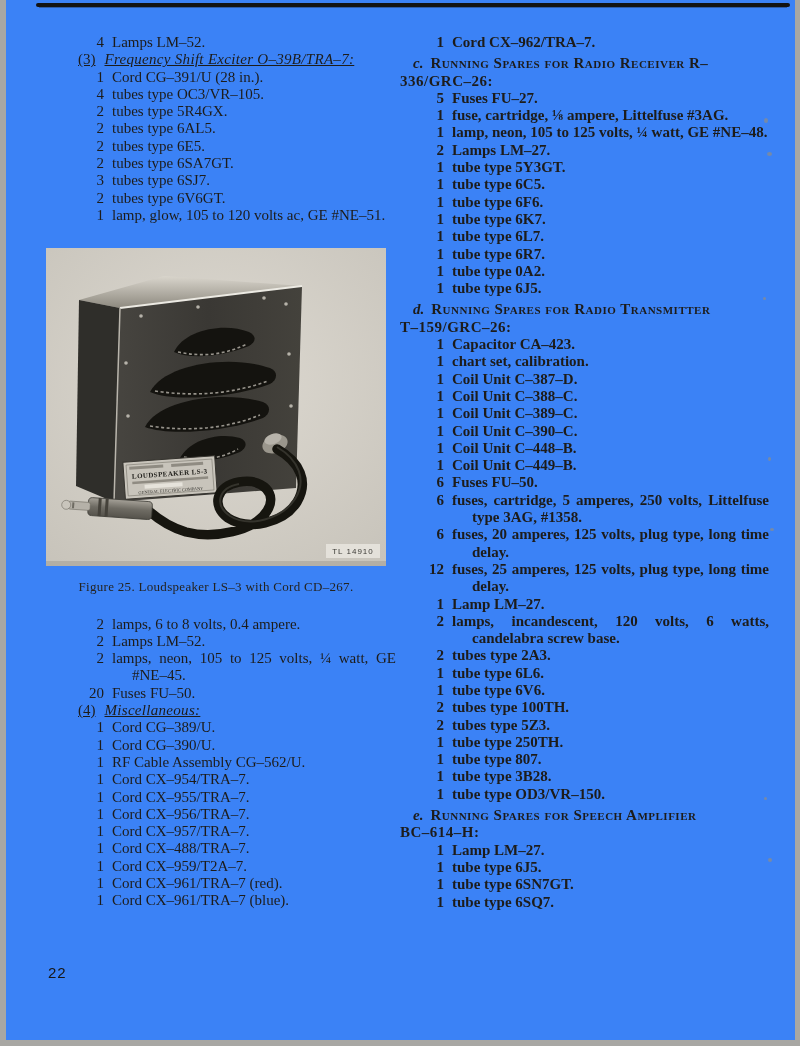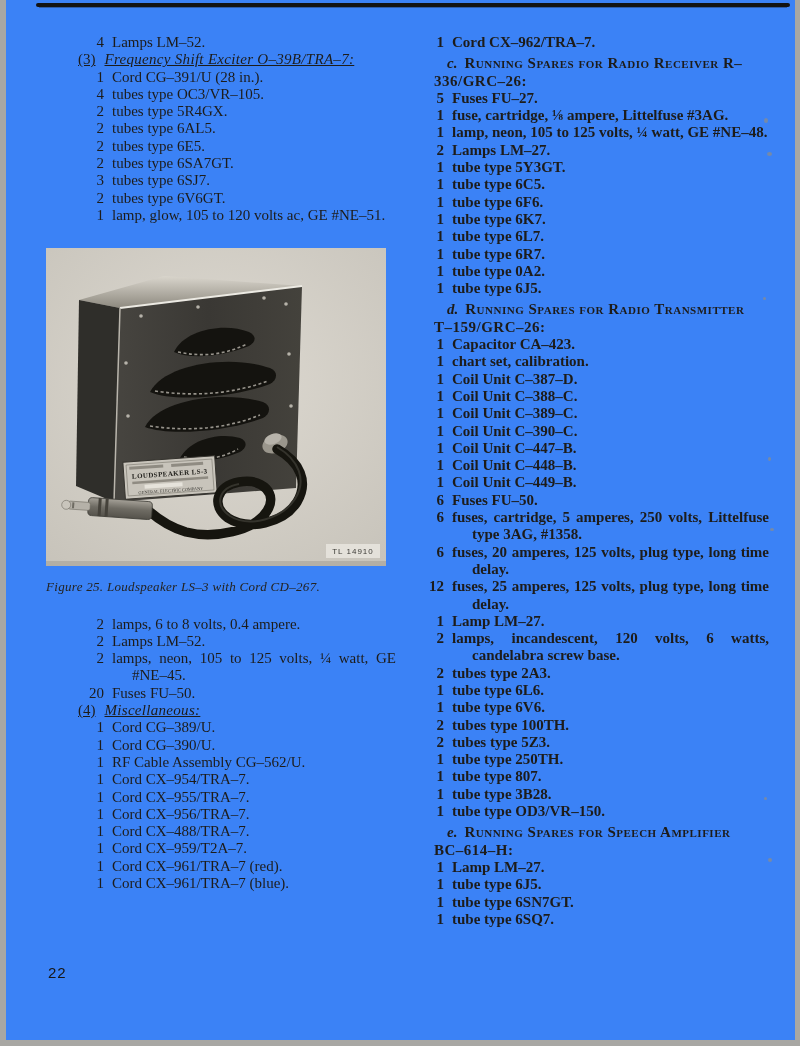--- a/index.html
+++ b/index.html
@@ -28,28 +28,28 @@
   .col-left  { left: 54px;  width: 336px; }
   .col-right { left: 394px; width: 369px; font-weight: bold; }
   .item { padding-left: 72px; text-indent: -52px; text-align: justify; }
   .qty {
     display: inline-block; width: 24px; margin-right: 8px;
     text-align: right; text-indent: 0;
   }
   .subpara { padding-left: 50px; text-indent: -32px; margin-top: 0; text-align: justify; text-decoration: underline; }
   .splabel { margin-right: 9px; }
   .sptxt { font-style: italic; letter-spacing: 0.3px; }
-  .section { text-indent: 13px; margin-top: 4px; margin-left: 34px; }
+  .section { text-indent: 13px; margin-top: 4px; }
   .seclabel { font-style: italic; margin-right: 7px; }
   .sc { font-variant: small-caps; letter-spacing: 0.5px; }
   .figure { width: 340px; margin: 24px 0 0 -14px; }
   .photo { width: 340px; height: 318px; position: relative; background: #cfccc3; }
   .caption {
-    width: 340px; margin: 12px 0 20px 0; 
-    font-style: italic; font-size: 13px; letter-spacing: 0.3px; color: #242320;
+    width: 340px; margin: 12px 0 20px 0; text-align: center;
+    font-size: 13px; letter-spacing: 0.3px; color: #242320;
   }
   .page-num {
     position: absolute; left: 42px; top: 964px;
     font-family: "Liberation Sans", "DejaVu Sans", sans-serif;
     font-weight: 400; font-size: 15px; color: #161616; letter-spacing: 1px;
   }
   .speck { position: absolute; background: #8e8d89; border-radius: 50%; opacity: .7; }
 </style>
 </head>
 <body>
@@ -165,20 +165,21 @@
     <div class="item"><span class="qty">2</span><span>Lamps LM–52.</span></div>
     <div class="item"><span class="qty">2</span><span>lamps, neon, 105 to 125 volts, ¼ watt, GE #NE–45.</span></div>
     <div class="item"><span class="qty">20</span><span>Fuses FU–50.</span></div>
     <div class="subpara"><span class="splabel">(4)</span><span class="sptxt">Miscellaneous:</span></div>
     <div class="item"><span class="qty">1</span><span>Cord CG–389/U.</span></div>
     <div class="item"><span class="qty">1</span><span>Cord CG–390/U.</span></div>
     <div class="item"><span class="qty">1</span><span>RF Cable Assembly CG–562/U.</span></div>
     <div class="item"><span class="qty">1</span><span>Cord CX–954/TRA–7.</span></div>
     <div class="item"><span class="qty">1</span><span>Cord CX–955/TRA–7.</span></div>
     <div class="item"><span class="qty">1</span><span>Cord CX–956/TRA–7.</span></div>
+    <div class="item"><span class="qty">1</span><span>Cord CX–957/TRA–7.</span></div>
     <div class="item"><span class="qty">1</span><span>Cord CX–488/TRA–7.</span></div>
     <div class="item"><span class="qty">1</span><span>Cord CX–959/T2A–7.</span></div>
     <div class="item"><span class="qty">1</span><span>Cord CX–961/TRA–7 (red).</span></div>
     <div class="item"><span class="qty">1</span><span>Cord CX–961/TRA–7 (blue).</span></div>
   </div>
 
   <div class="col col-right">
     <div class="item"><span class="qty">1</span><span>Cord CX–962/TRA–7.</span></div>
     <div class="section"><span class="seclabel">c.</span><span class="sc">Running Spares for Radio Receiver R–</span><br><span class="sc">336/GRC–26:</span></div>
     <div class="item"><span class="qty">5</span><span>Fuses FU–27.</span></div>
@@ -193,21 +194,20 @@
     <div class="item"><span class="qty">1</span><span>tube type 6R7.</span></div>
     <div class="item"><span class="qty">1</span><span>tube type 0A2.</span></div>
     <div class="item"><span class="qty">1</span><span>tube type 6J5.</span></div>
     <div class="section"><span class="seclabel">d.</span><span class="sc">Running Spares for Radio Transmitter</span><br><span class="sc">T–159/GRC–26:</span></div>
     <div class="item"><span class="qty">1</span><span>Capacitor CA–423.</span></div>
     <div class="item"><span class="qty">1</span><span>chart set, calibration.</span></div>
     <div class="item"><span class="qty">1</span><span>Coil Unit C–387–D.</span></div>
     <div class="item"><span class="qty">1</span><span>Coil Unit C–388–C.</span></div>
     <div class="item"><span class="qty">1</span><span>Coil Unit C–389–C.</span></div>
     <div class="item"><span class="qty">1</span><span>Coil Unit C–390–C.</span></div>
-    <div class="item"><span class="qty">1</span><span>Coil Unit C–447–B.</span></div>
     <div class="item"><span class="qty">1</span><span>Coil Unit C–448–B.</span></div>
     <div class="item"><span class="qty">1</span><span>Coil Unit C–449–B.</span></div>
     <div class="item"><span class="qty">6</span><span>Fuses FU–50.</span></div>
     <div class="item"><span class="qty">6</span><span>fuses, cartridge, 5 amperes, 250 volts, Littelfuse type 3AG, #1358.</span></div>
     <div class="item"><span class="qty">6</span><span>fuses, 20 amperes, 125 volts, plug type, long time delay.</span></div>
     <div class="item"><span class="qty">12</span><span>fuses, 25 amperes, 125 volts, plug type, long time delay.</span></div>
     <div class="item"><span class="qty">1</span><span>Lamp LM–27.</span></div>
     <div class="item"><span class="qty">2</span><span>lamps, incandescent, 120 volts, 6 watts, candelabra screw base.</span></div>
     <div class="item"><span class="qty">2</span><span>tubes type 2A3.</span></div>
     <div class="item"><span class="qty">1</span><span>tube type 6L6.</span></div>

